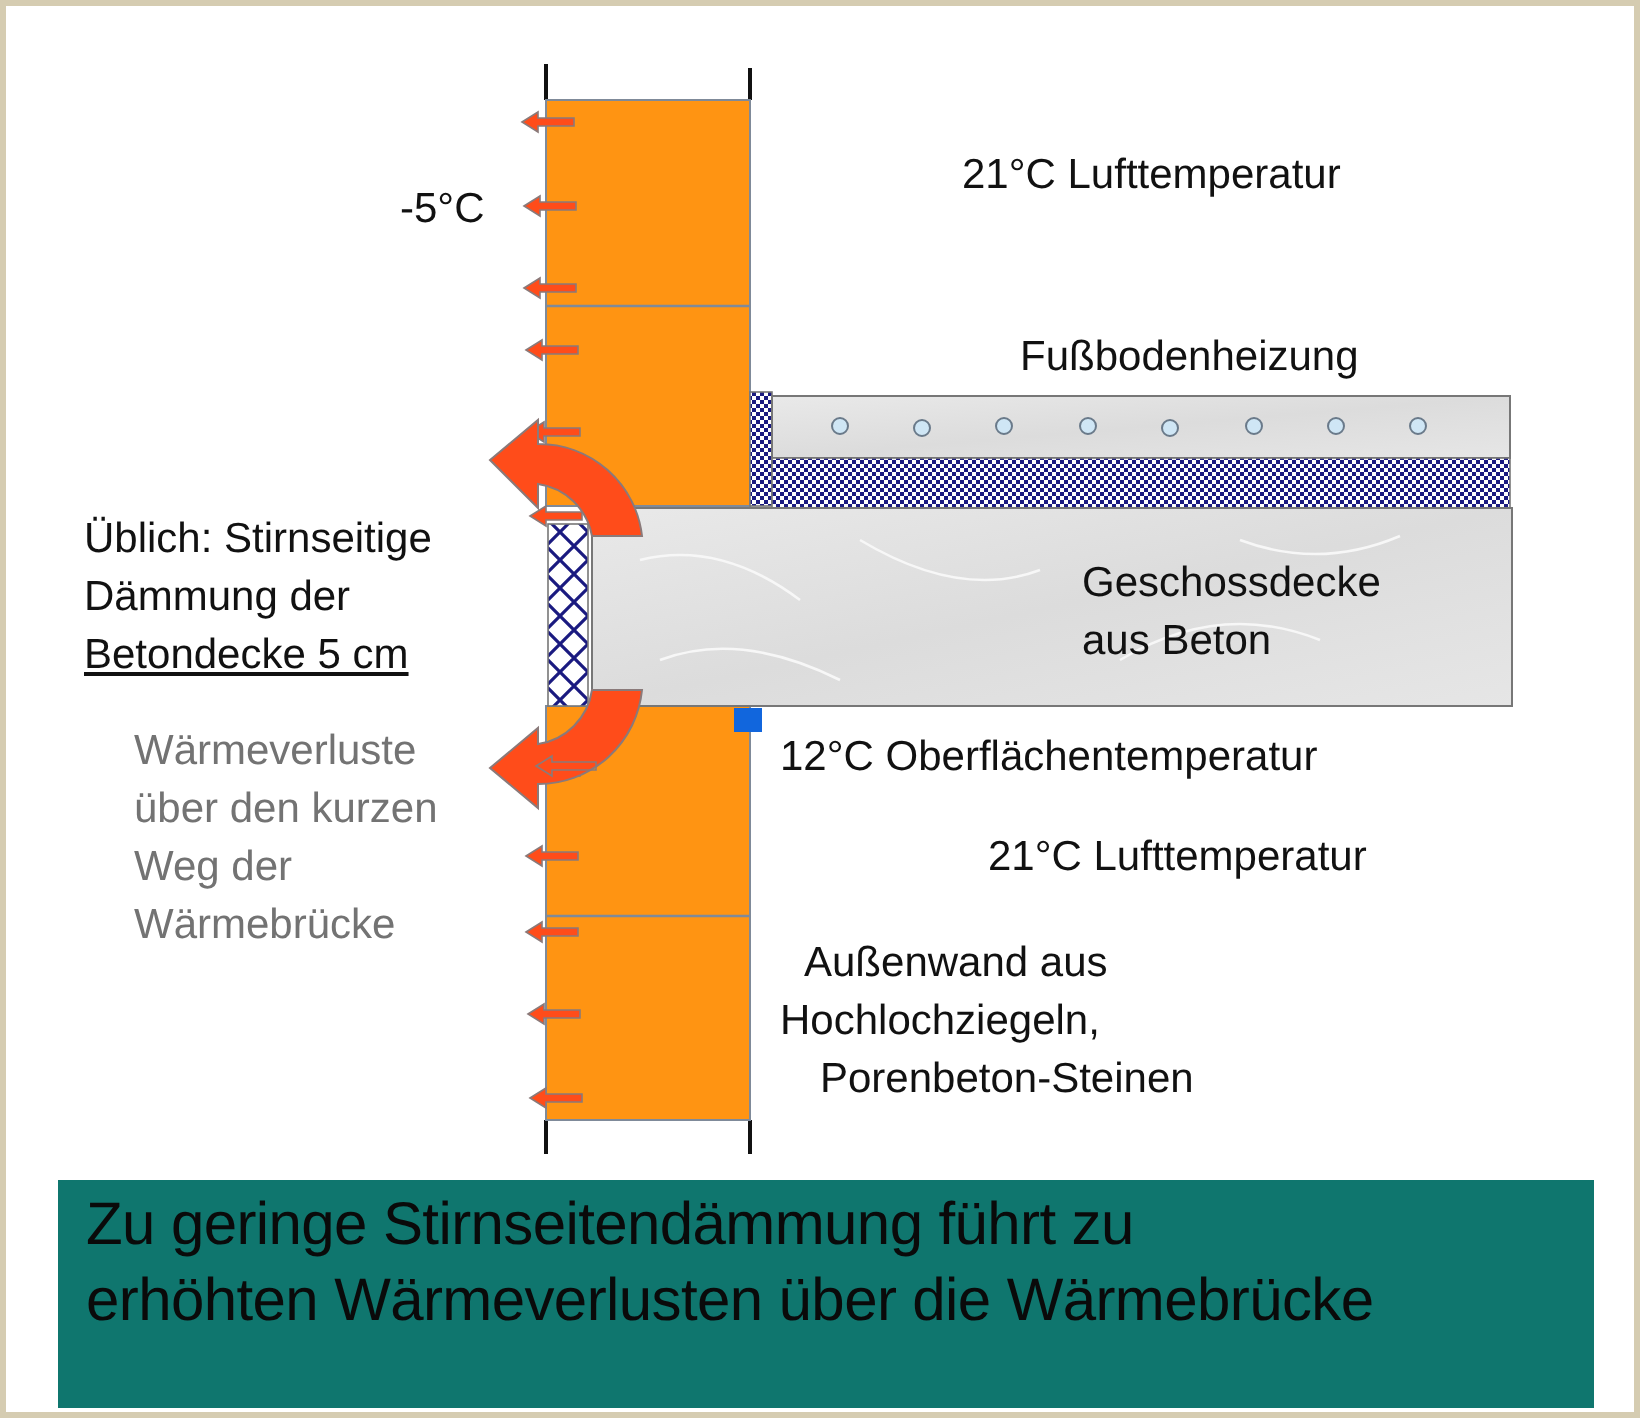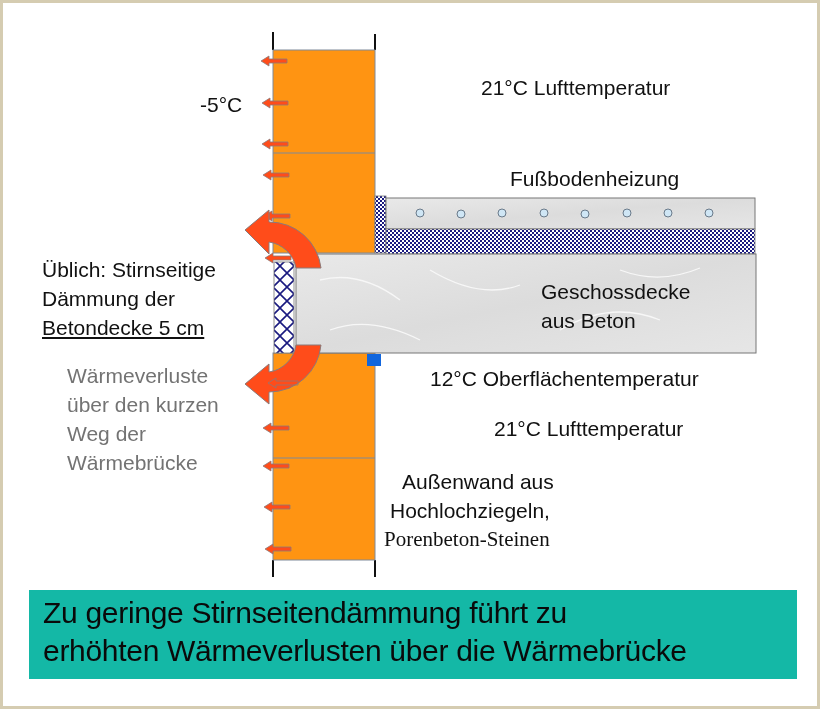--- a/index.html
+++ b/index.html
@@ -1,21 +1,21 @@
 <!DOCTYPE html>
 <html><head>
   <meta charset="utf-8">
   <style>
     html, body { margin: 0; padding: 0; }
     body { width: 820px; height: 709px; background: #ffffff; position: relative; overflow: hidden; font-family: "Liberation Sans", sans-serif; }
     .frame { position: absolute; left: 0; top: 0; width: 820px; height: 709px; box-sizing: border-box; border: 3px solid #d5ccb1; background: #ffffff; }
     .diagram { position: absolute; left: 0; top: 0; width: 820px; height: 709px; }
     .label { position: absolute; font-size: 21px; line-height: 29px; color: #111111; white-space: pre; }
     .label.red { color: #737373; }
-    .caption-box { position: absolute; left: 29px; top: 590px; width: 768px; height: 89px; background: #14b8a6; box-sizing: border-box; padding: 4px 0 0 14px; }
+    .caption-box { position: absolute; left: 29px; top: 590px; width: 768px; height: 114px; background: #0f766e; box-sizing: border-box; padding: 4px 0 0 14px; }
     .caption-line { display: block; font-size: 30px; line-height: 38px; color: #0a0a0a; white-space: nowrap; letter-spacing: -0.3px; }
   </style>
 </head>
 <body>
 
 <div class="frame"></div>
 
 <svg class="diagram" width="820" height="709" viewBox="0 0 820 709" xmlns="http://www.w3.org/2000/svg">
   <defs>
     <pattern id="checker" width="4" height="4" patternUnits="userSpaceOnUse">
@@ -109,22 +109,22 @@
 
 <div class="label" style="left:42px; top:255px;">Üblich: Stirnseitige</div>
 <div class="label" style="left:42px; top:284px;">Dämmung der</div>
 <div class="label" style="left:42px; top:313px;text-decoration:underline;">Betondecke 5 cm</div>
 
 <div class="label red" style="left:67px; top:361px;">Wärmeverluste</div>
 <div class="label red" style="left:67px; top:390px;">über den kurzen</div>
 <div class="label red" style="left:67px; top:419px;">Weg der</div>
 <div class="label red" style="left:67px; top:448px;">Wärmebrücke</div>
 
-<div class="label" style="left:390px; top:364px;margin-left:40px;">12°C Oberflächentemperatur</div>
+<div class="label" style="left:390px; top:364px;">12°C Oberflächentemperatur</div>
 <div class="label" style="left:494px; top:414px;">21°C Lufttemperatur</div>
 <div class="label" style="left:390px; top:467px;margin-left:12px;">Außenwand aus</div>
 <div class="label" style="left:390px; top:496px;">Hochlochziegeln,</div>
-<div class="label" style="left:384px; top:525px;font-family:Liberation Serif, serif;">Porenbeton-Steinen</div>
+<div class="label" style="left:410px; top:525px;">Porenbeton-Steinen</div>
 
 <div class="caption-box">
   <span class="caption-line">Zu geringe Stirnseitendämmung führt zu</span>
   <span class="caption-line">erhöhten Wärmeverlusten über die Wärmebrücke</span>
 </div>
 
 </body></html>

